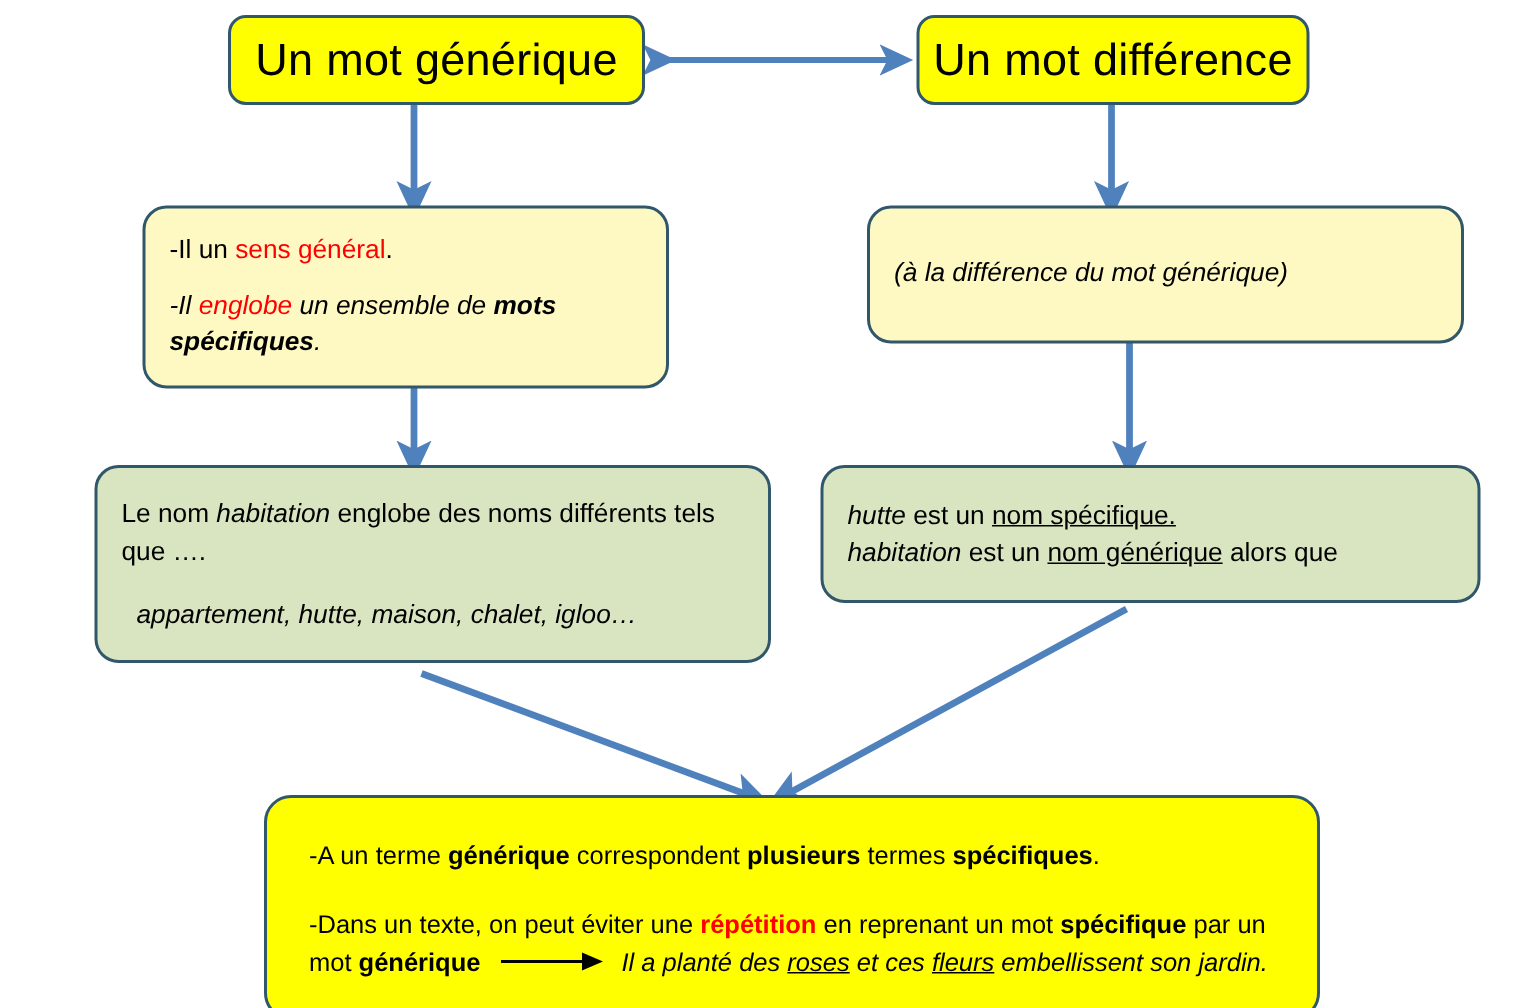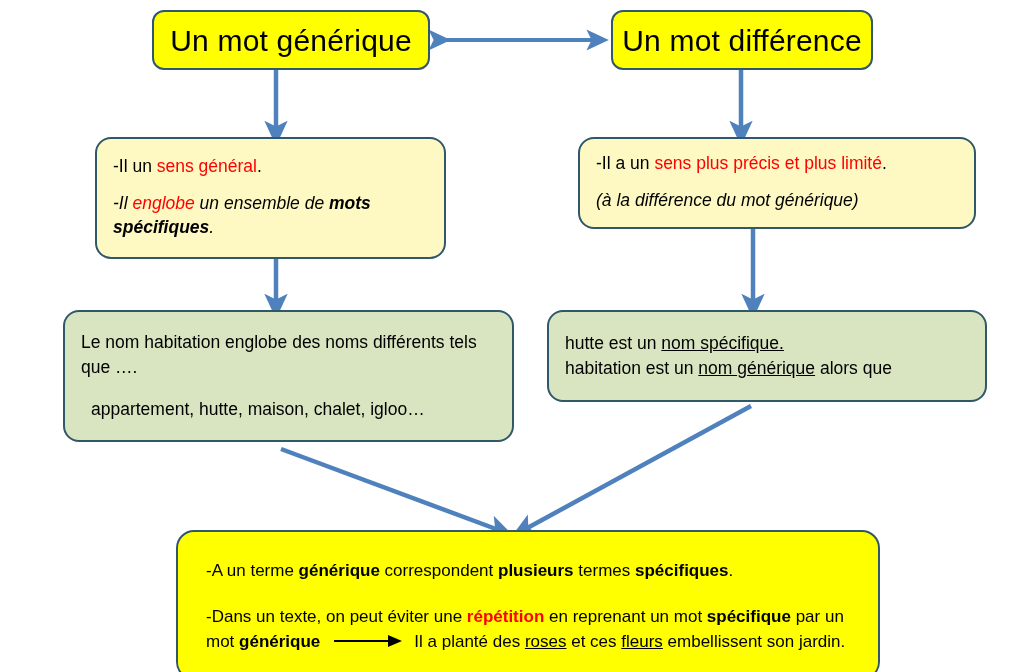--- a/index.html
+++ b/index.html
@@ -79,21 +79,21 @@
   .box-blue .line:last-child { margin-bottom: 0; font-style: italic; }
 
   .box-green .line { margin: 0; font-size: 17.5px; line-height: 1.45; }
   .box-green .gap { height: 16px; }
 
   .box-yellow-bottom .line { font-size: 17px; line-height: 1.5; margin: 10px; }
   .box-yellow-bottom .gap { height: 16px; }
 
   .red { color: #ff0000; }
   .bold { font-weight: bold; }
-  .ital { }
+  .ital { font-style: italic; }
   .und { text-decoration: underline; }
   .indent { padding-left: 10px; }
 
   .inline-arrow {
     display: inline-block;
     vertical-align: middle;
     width: 72px;
     height: 12px;
     position: relative;
     margin: 0 8px 3px 14px;
@@ -169,23 +169,20 @@
   <div class="box box-blue" style="left:95px; top:137px; width:351px; height:122px;">
     <div class="line">
       <span>-Il un </span><span class="red">sens général</span><span>.</span>
     </div>
     <div class="line">
       <span>-Il </span><span class="red">englobe</span><span> un ensemble de </span><span class="bold">mots spécifiques</span><span>.</span>
     </div>
   </div>
 
   <div class="box box-blue" style="left:578px; top:137px; width:398px; height:92px;">
-    <div class="line">
-      <span>-Il a un </span><span class="red">sens plus précis et plus limité</span><span>.</span>
-    </div>
     <div class="line">(à la différence du mot générique)</div>
   </div>
 
   <div class="box box-green" style="left:63px; top:310px; width:451px; height:132px;">
     <div class="line">
       <span>Le nom </span><span class="ital">habitation</span><span> englobe des noms différents tels que ….</span>
     </div>
     <div class="gap"></div>
     <div class="line ital indent">appartement, hutte, maison, chalet, igloo…</div>
   </div>

